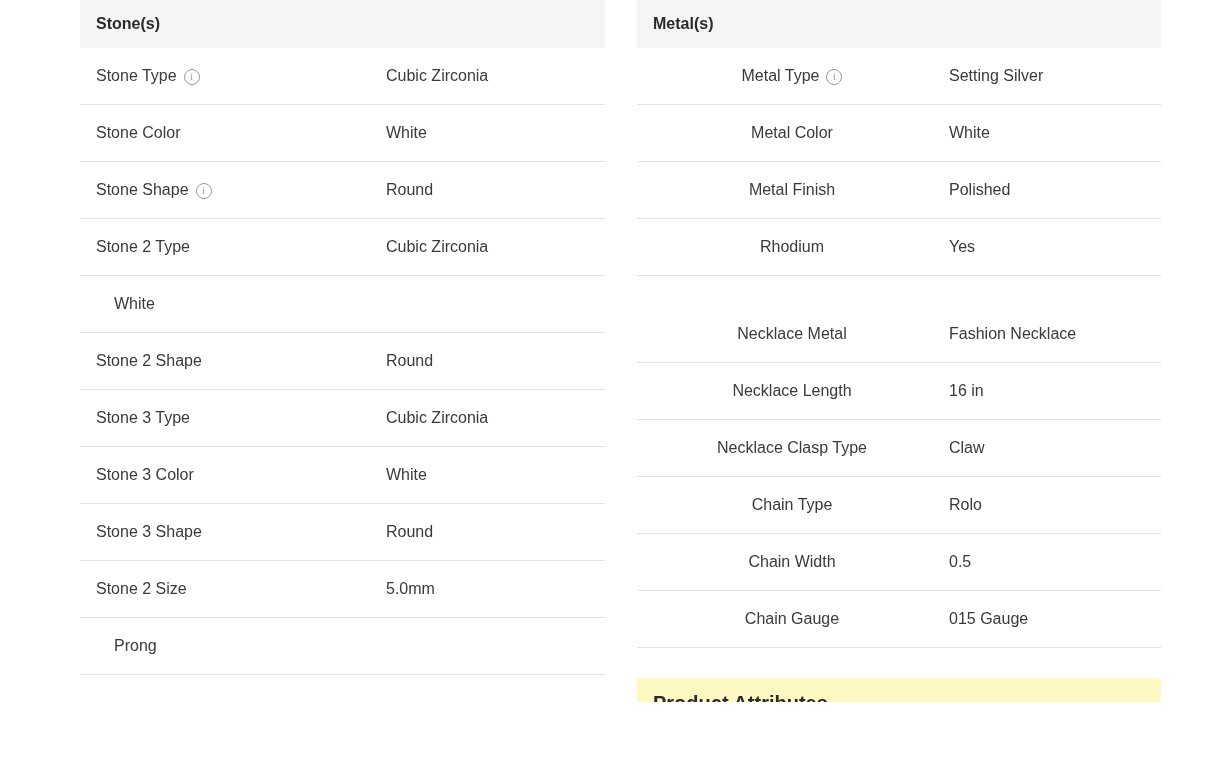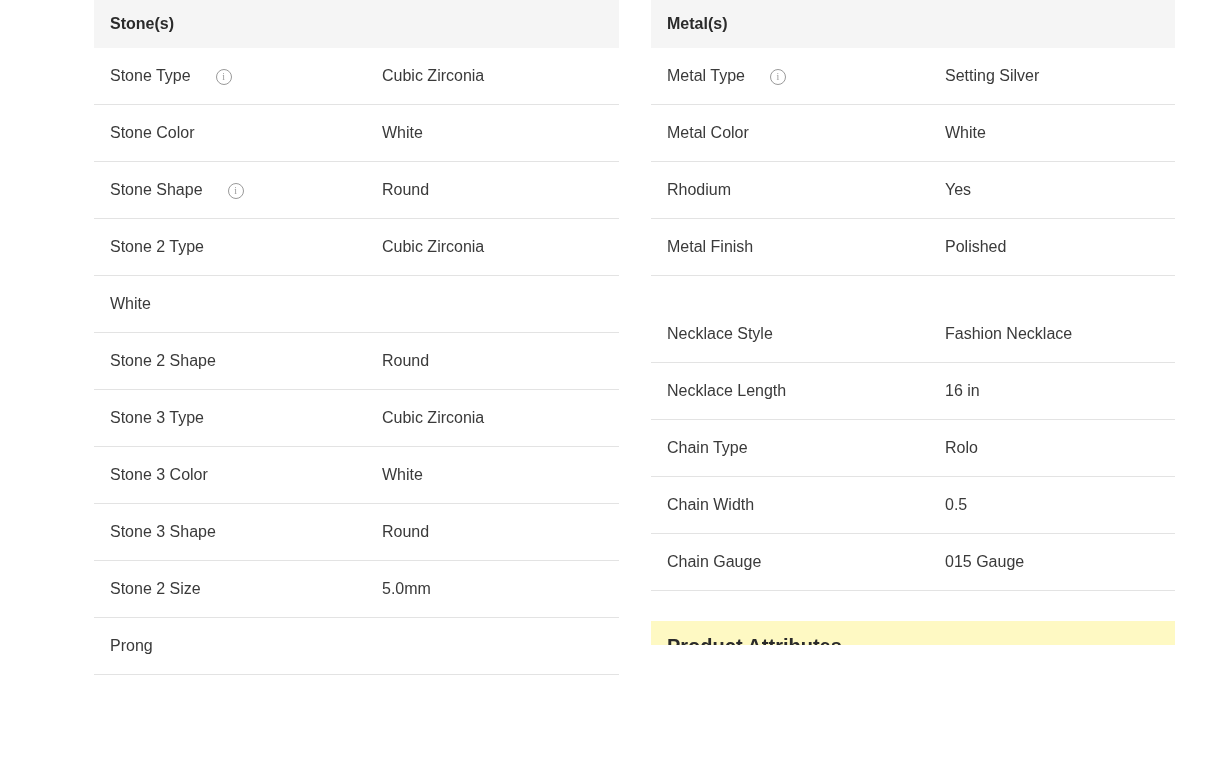--- a/index.html
+++ b/index.html
@@ -12,21 +12,20 @@
     height: 773px;
     overflow: hidden;
     font-family: "Liberation Sans", sans-serif;
     color: #2f2f2f;
   }
   .page {
     position: relative;
     width: 1205px;
     height: 773px;
     box-sizing: border-box;
-    padding-left: 14px;
   }
   .columns {
     display: flex;
     gap: 32px;
     padding: 0 45px 0 80px;
     box-sizing: border-box;
     width: 1205px;
   }
   .col {
     width: 525px;
@@ -63,29 +62,31 @@
   .spec-row:last-child {
     border-bottom: 1px solid #e3e3e3;
   }
   .spec-label {
     width: 272px;
     flex: 0 0 272px;
     font-size: 16px;
     color: #3a3a3a;
     display: flex;
     align-items: center;
-    gap: 25px;
+    gap: 7px;
   }
   .col.right .spec-label {
     width: 278px;
     flex: 0 0 278px;
+    justify-content: center;
   }
   .spec-value {
     font-size: 16px;
     color: #3a3a3a;
+    margin-left: 18px;
   }
   .info-icon {
     display: inline-flex;
     align-items: center;
     justify-content: center;
     width: 14px;
     height: 14px;
     flex: 0 0 14px;
     border-radius: 50%;
     border: 1px solid #9a9a9a;
@@ -223,49 +224,55 @@
 
         <div class="spec-row">
           <div class="spec-label">
             <span>Metal Color</span>
           </div>
           <div class="spec-value">White</div>
         </div>
 
         <div class="spec-row">
           <div class="spec-label">
+            <span>Metal Finish</span>
+          </div>
+          <div class="spec-value">Polished</div>
+        </div>
+
+        <div class="spec-row">
+          <div class="spec-label">
             <span>Rhodium</span>
           </div>
           <div class="spec-value">Yes</div>
         </div>
-
-        <div class="spec-row">
-          <div class="spec-label">
-            <span>Metal Finish</span>
-          </div>
-          <div class="spec-value">Polished</div>
-        </div>
       </div>
 
       <div class="section">
 
         <div class="spec-row">
           <div class="spec-label">
-            <span>Necklace Style</span>
+            <span>Necklace Metal</span>
           </div>
           <div class="spec-value">Fashion Necklace</div>
         </div>
 
         <div class="spec-row">
           <div class="spec-label">
             <span>Necklace Length</span>
           </div>
           <div class="spec-value">16 in</div>
         </div>
 
+        <div class="spec-row">
+          <div class="spec-label">
+            <span>Necklace Clasp Type</span>
+          </div>
+          <div class="spec-value">Claw</div>
+        </div>
 
         <div class="spec-row">
           <div class="spec-label">
             <span>Chain Type</span>
           </div>
           <div class="spec-value">Rolo</div>
         </div>
 
         <div class="spec-row">
           <div class="spec-label">

